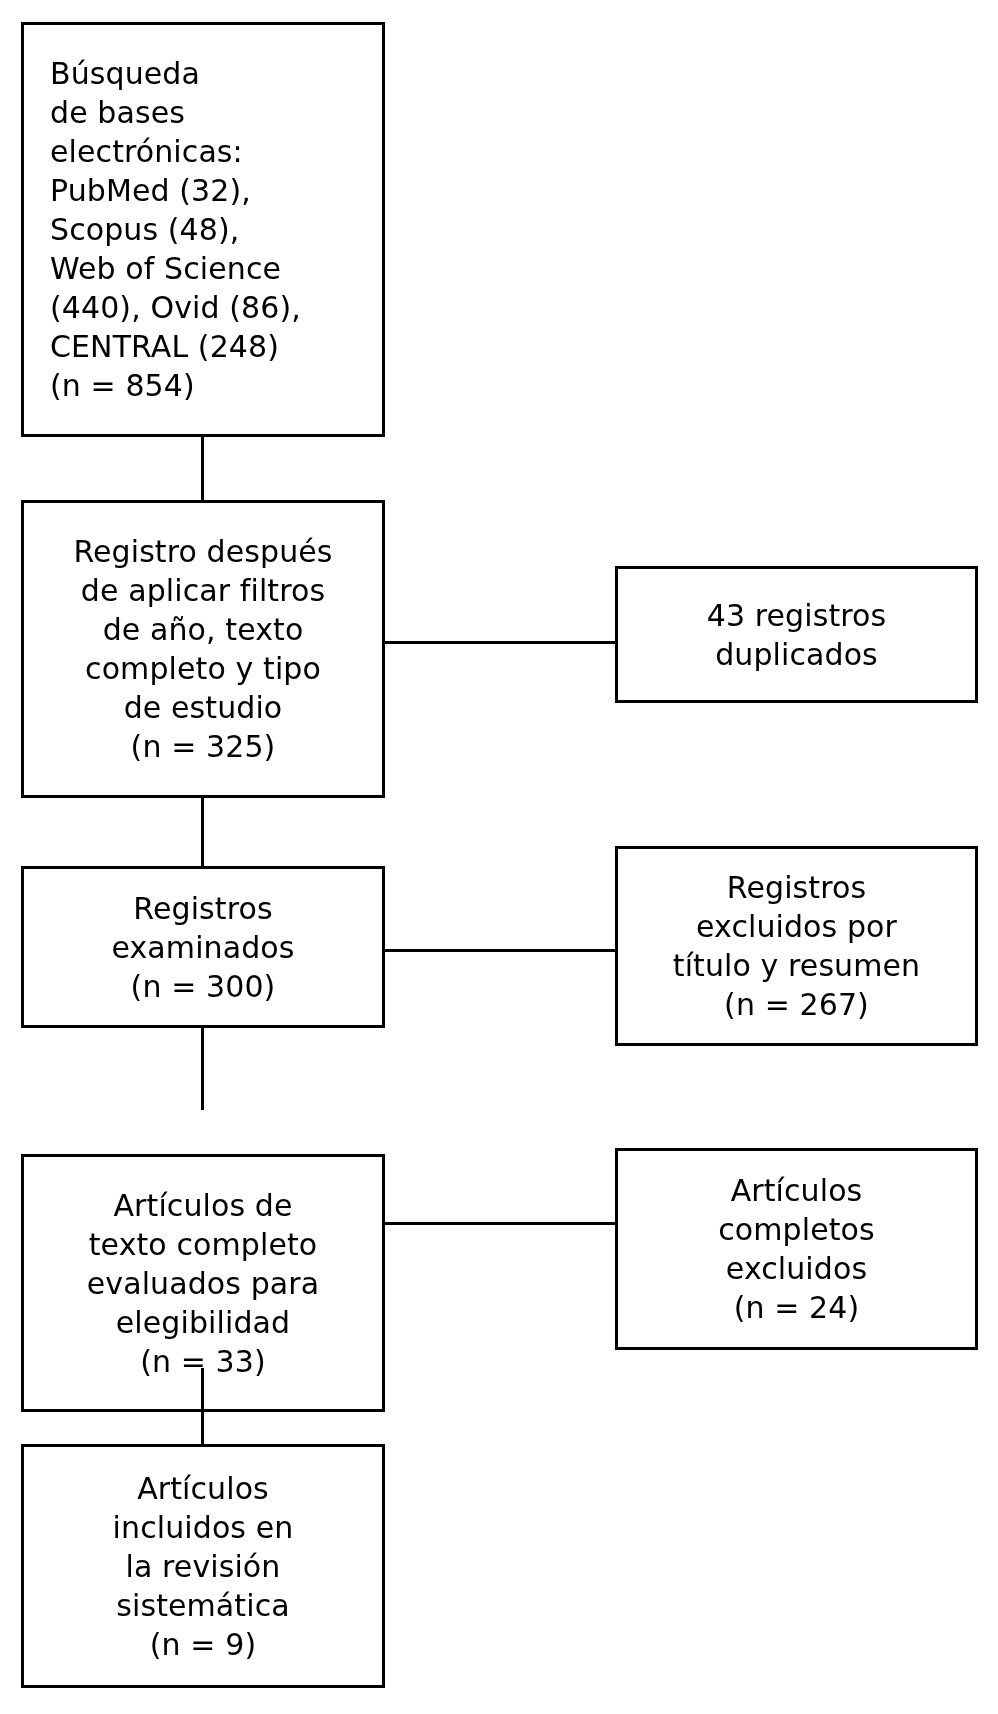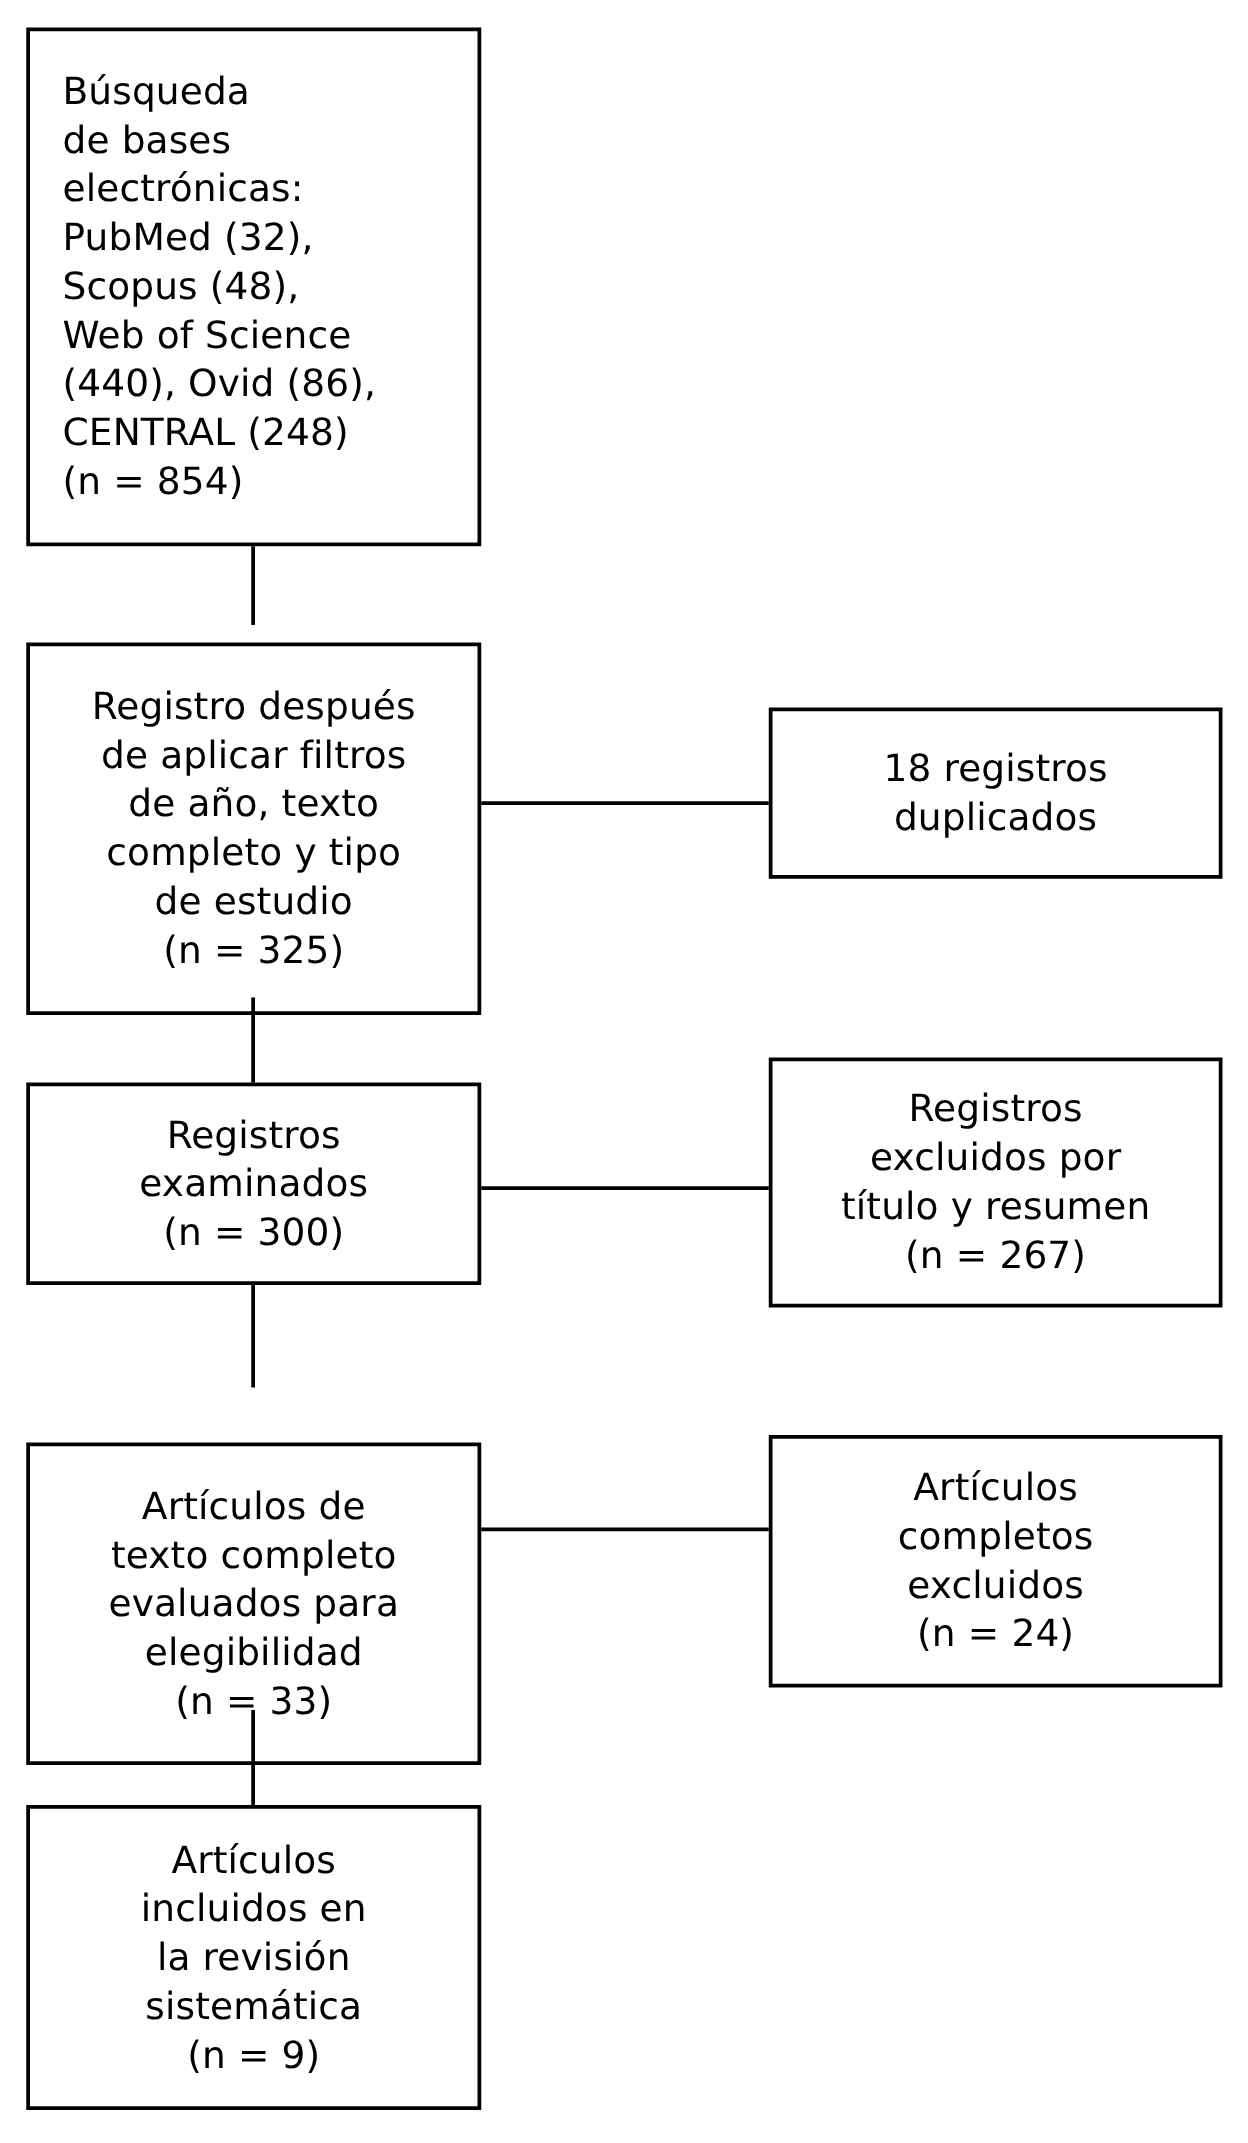--- a/index.html
+++ b/index.html
@@ -51,21 +51,21 @@
   <div class="flow-box align-left" style="left:21px; top:22px; width:364px; height:415px;">Búsqueda
 de bases
 electrónicas:
 PubMed (32),
 Scopus (48),
 Web of Science
 (440), Ovid (86),
 CENTRAL (248)
 (n = 854)</div>
 
-  <div class="flow-box" style="left:21px; top:500px; width:364px; height:298px;margin-top:14px;">Registro después
+  <div class="flow-box" style="left:21px; top:500px; width:364px; height:298px;">Registro después
 de aplicar filtros
 de año, texto
 completo y tipo
 de estudio
 (n = 325)</div>
 
   <div class="flow-box" style="left:21px; top:866px; width:364px; height:162px;">Registros
 examinados
 (n = 300)</div>
 
@@ -74,21 +74,21 @@
 evaluados para
 elegibilidad
 (n = 33)</div>
 
   <div class="flow-box" style="left:21px; top:1444px; width:364px; height:244px;">Artículos
 incluidos en
 la revisión
 sistemática
 (n = 9)</div>
 
-  <div class="flow-box" style="left:615px; top:566px; width:363px; height:137px;">18 registros
+  <div class="flow-box" style="left:615px; top:566px; width:363px; height:137px;">43 registros
 duplicados</div>
 
   <div class="flow-box" style="left:615px; top:846px; width:363px; height:200px;">Registros
 excluidos por
 título y resumen
 (n = 267)</div>
 
   <div class="flow-box" style="left:615px; top:1148px; width:363px; height:202px;">Artículos
 completos
 excluidos

